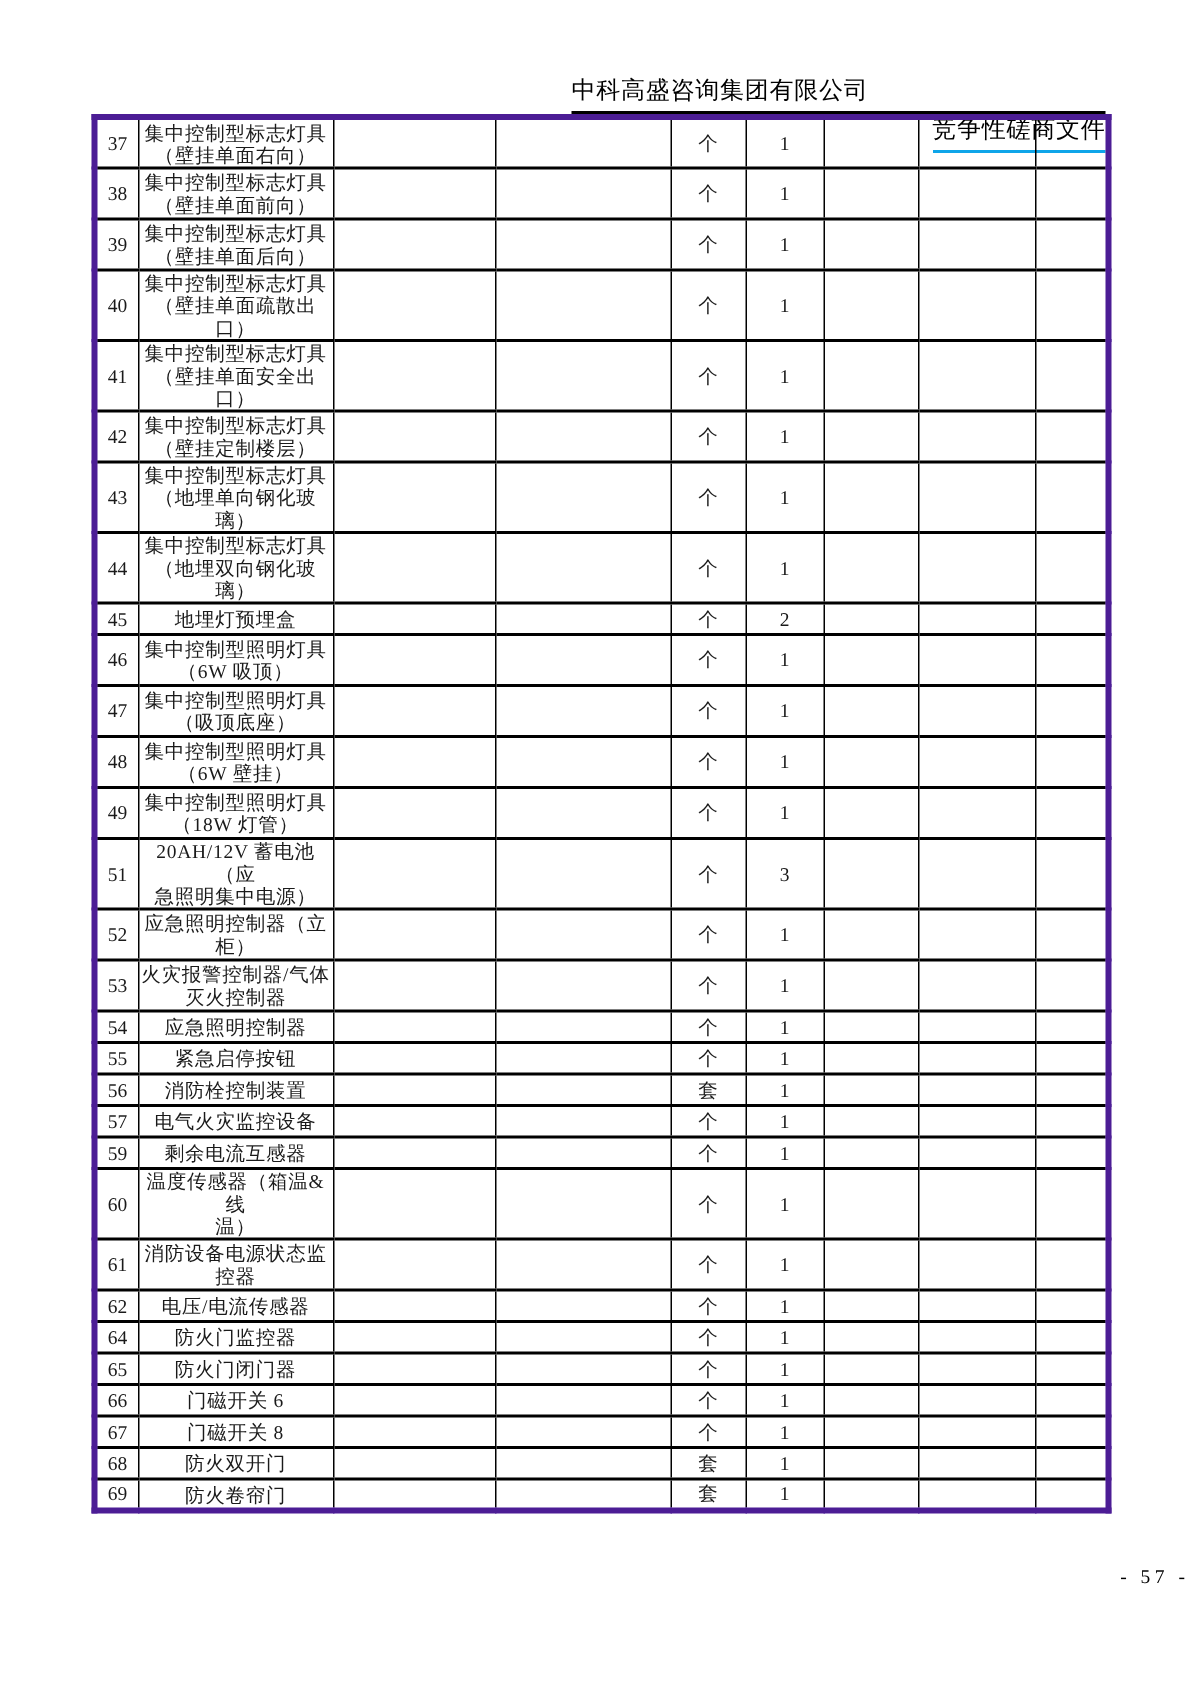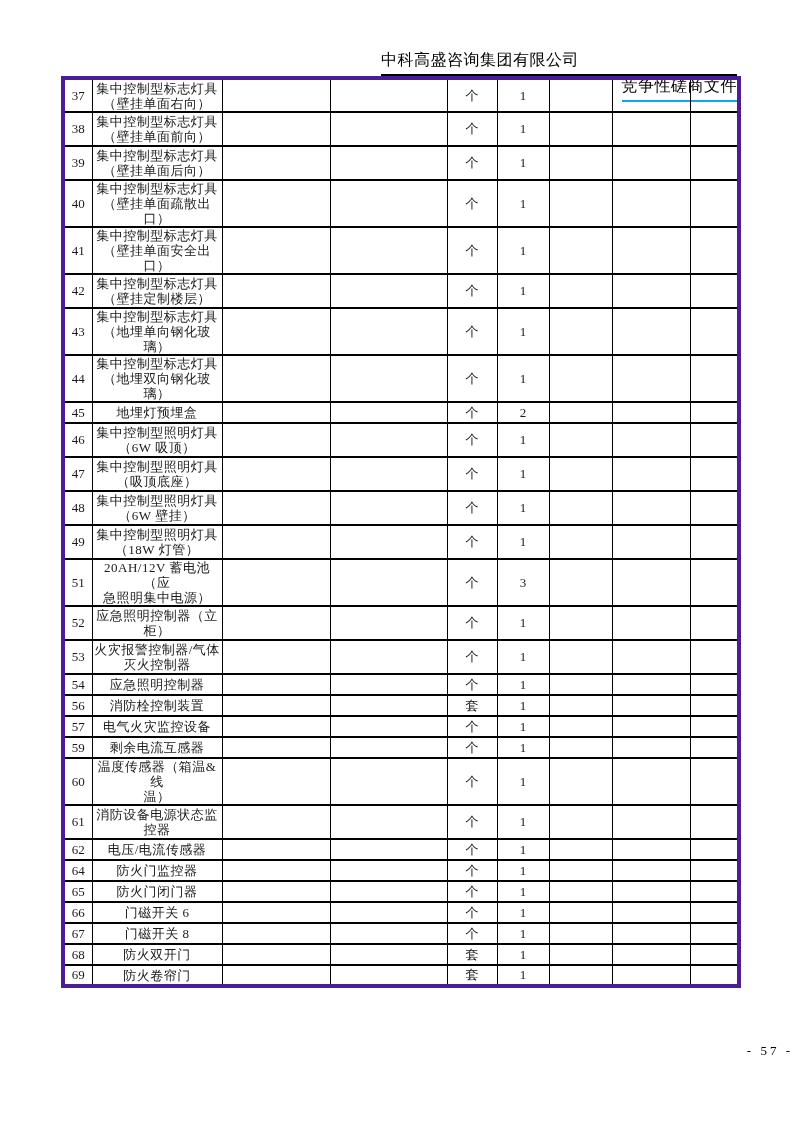--- a/index.html
+++ b/index.html
@@ -291,20 +291,31 @@
           <td class="c-name">应急照明控制器</td>
           <td class="c-center"></td>
           <td class="c-center"></td>
           <td class="c-center">个</td>
           <td class="c-center">1</td>
           <td class="c-center"></td>
           <td class="c-center"></td>
           <td class="c-center"></td>
         </tr>
         <tr class="single">
+          <td class="c-center">55</td>
+          <td class="c-name">紧急启停按钮</td>
+          <td class="c-center"></td>
+          <td class="c-center"></td>
+          <td class="c-center">个</td>
+          <td class="c-center">1</td>
+          <td class="c-center"></td>
+          <td class="c-center"></td>
+          <td class="c-center"></td>
+        </tr>
+        <tr class="single">
           <td class="c-center">56</td>
           <td class="c-name">消防栓控制装置</td>
           <td class="c-center"></td>
           <td class="c-center"></td>
           <td class="c-center">套</td>
           <td class="c-center">1</td>
           <td class="c-center"></td>
           <td class="c-center"></td>
           <td class="c-center"></td>
         </tr>

